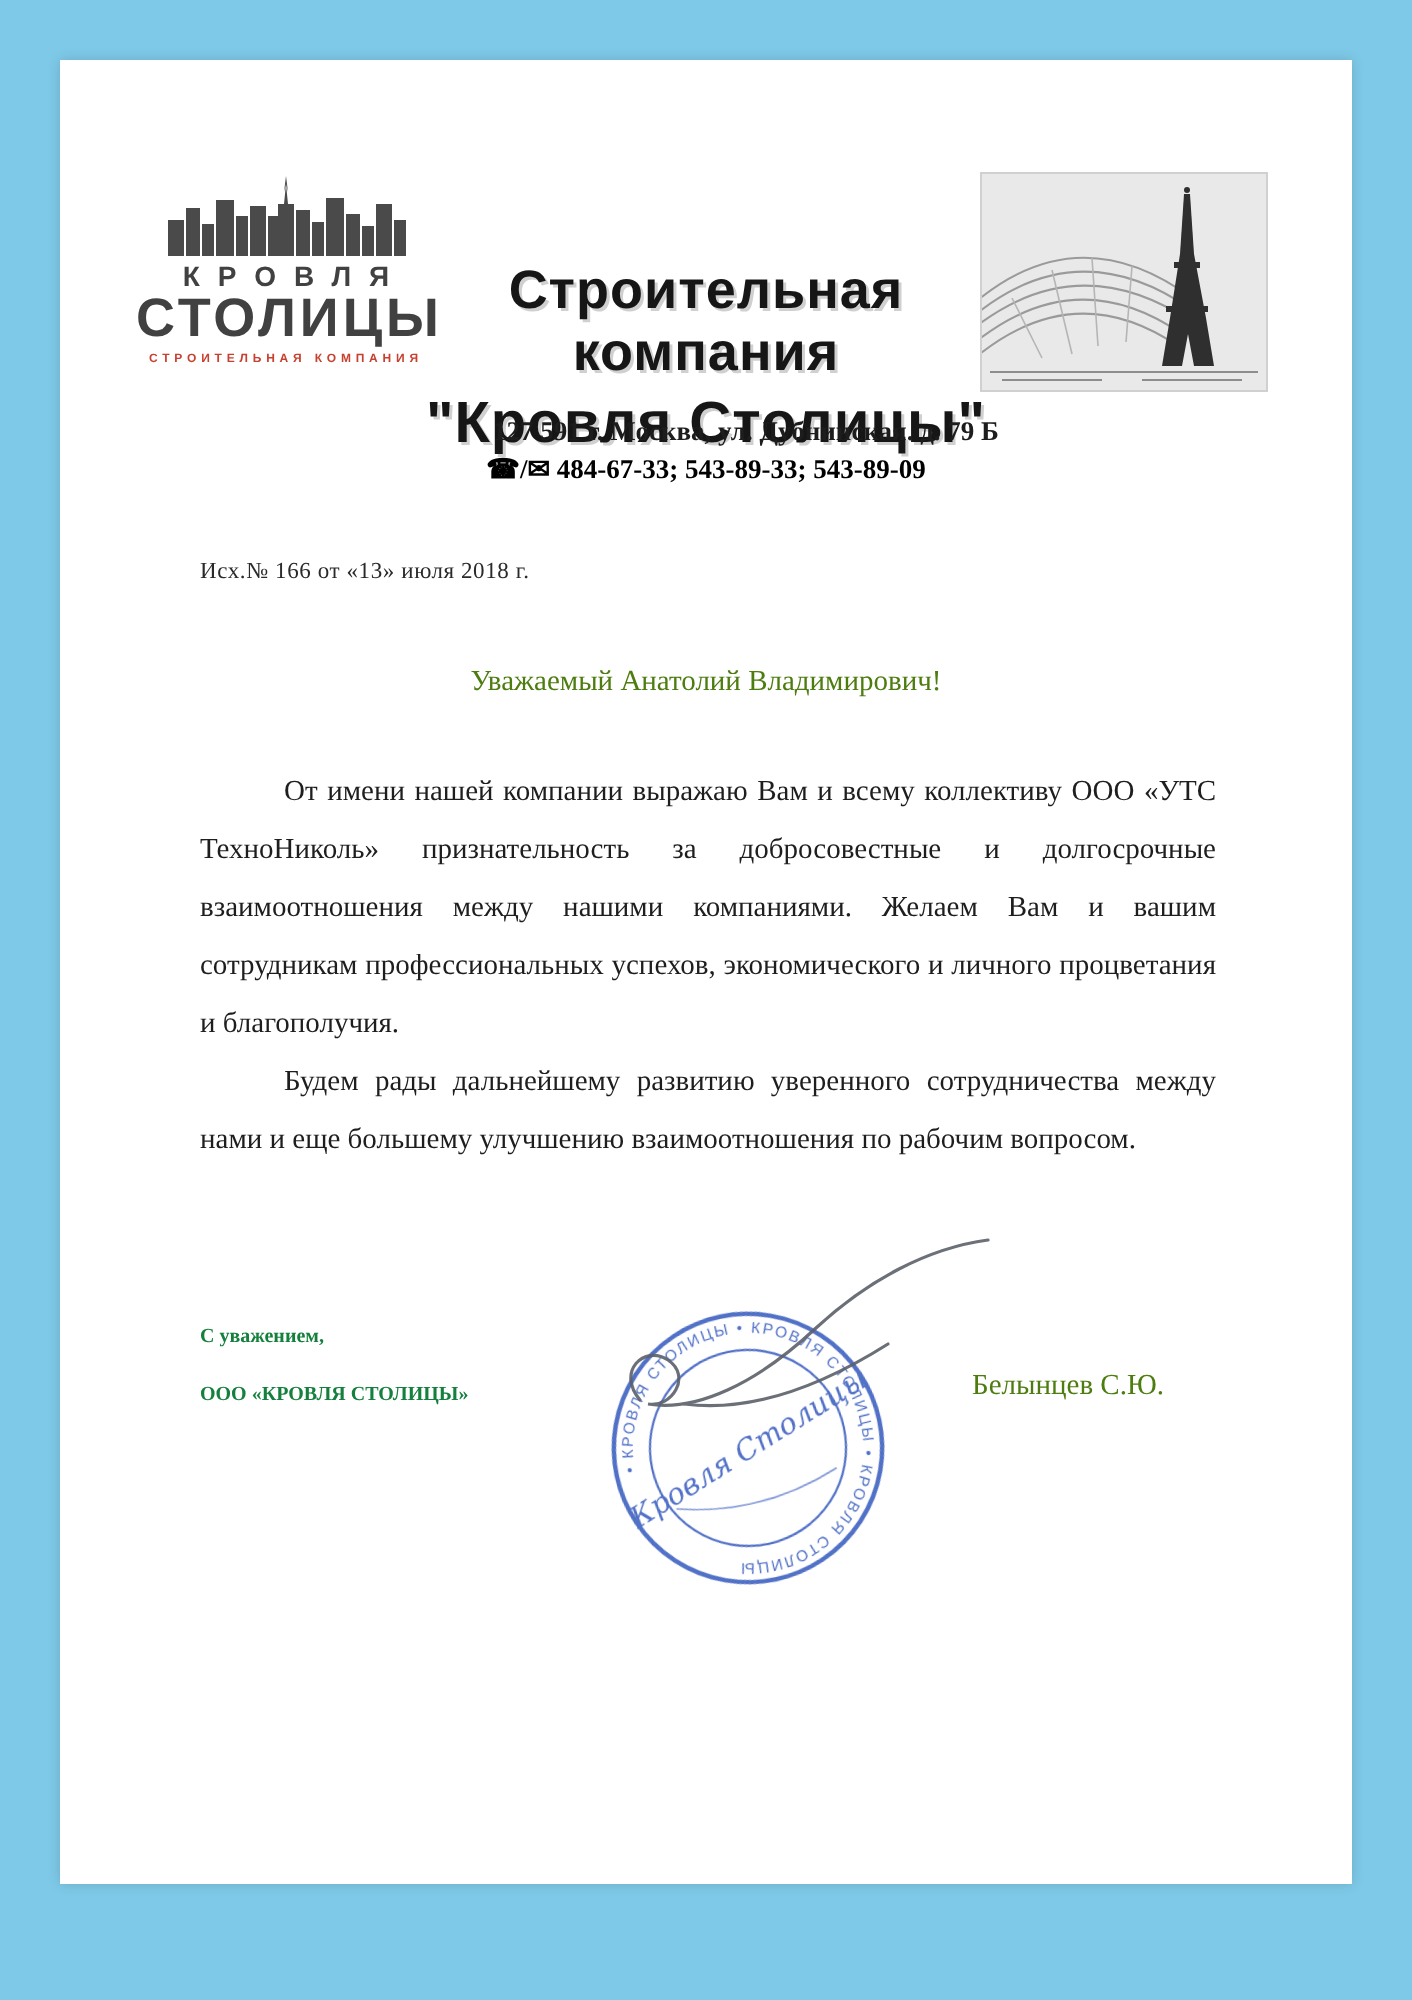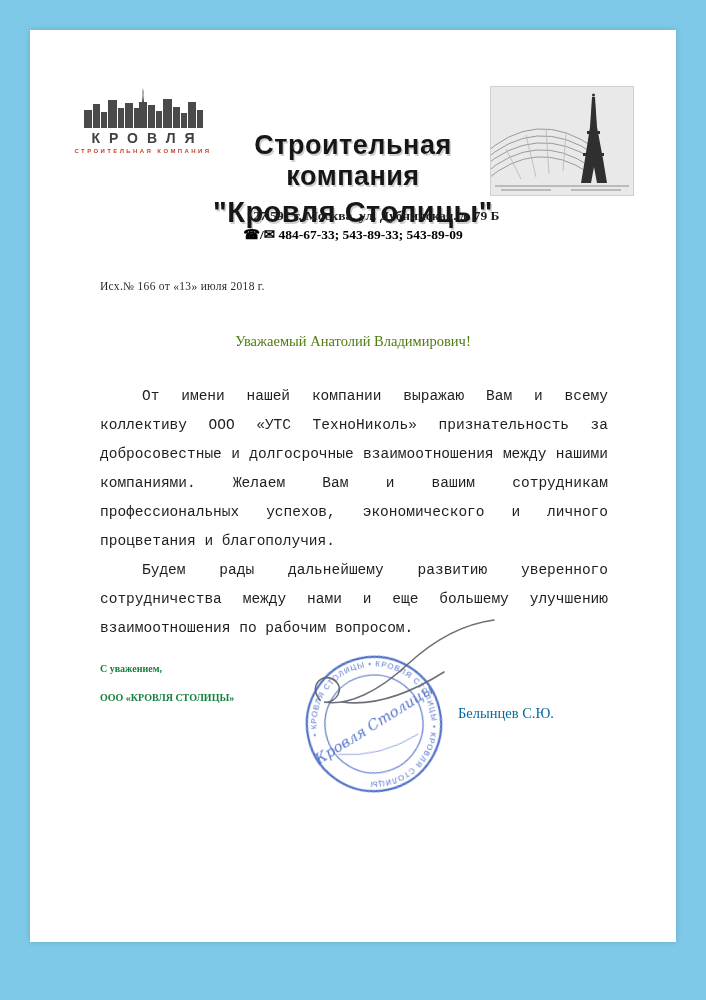--- a/index.html
+++ b/index.html
@@ -58,29 +58,29 @@
   }
   .salutation{
     position:absolute;left:0;top:303px;width:646px;text-align:center;
     font-size:14.5px;color:#4d7c0f;
   }
   .letter-body{
     position:absolute;left:70px;top:352px;width:508px;
     font-size:14.5px;line-height:29px;color:#1e1e1e;
     text-align:justify;
   }
-  .letter-body p{margin:0;text-indent:42px;font-family:Liberation Mono, monospace;}
+  .letter-body p{margin:0;text-indent:42px;}
   
   .closing-block{
     position:absolute;left:70px;top:625px;
     font-size:10px;line-height:28.5px;color:#15803d;font-weight:bold;
   }
   .signer-name{
-    position:absolute;left:428px;top:655px;
-    font-size:14.5px;color:#0369a1;margin-top:20px;
+    position:absolute;left:456px;top:655px;
+    font-size:14.5px;color:#4d7c0f;
   }
   .stamp{
     position:absolute;left:258px;top:608px;width:172px;height:172px;
     transform:rotate(-12deg);
     opacity:0.88;
     filter:blur(0.3px);
   }
   .signature-stroke{
     position:absolute;left:272px;top:580px;width:215px;height:105px;
   }
@@ -107,20 +107,21 @@
             <rect x="74" y="23" width="6" height="17"></rect>
             <rect x="81" y="11" width="9" height="29"></rect>
             <rect x="91" y="19" width="7" height="21"></rect>
             <rect x="99" y="25" width="6" height="15"></rect>
             <rect x="106" y="14" width="8" height="26"></rect>
             <rect x="115" y="22" width="6" height="18"></rect>
           </g>
         </svg>
       </span>
       <div class="logo-line1">КРОВЛЯ</div>
+      <div class="logo-line2">СТОЛИЦЫ</div>
       <div class="logo-sub">СТРОИТЕЛЬНАЯ КОМПАНИЯ</div>
     </div>
 
     <div class="title-block">
       <div class="title-line1">Строительная компания</div>
       <div class="title-line2">"Кровля Столицы"</div>
     </div>
 
     <div class="artwork">
       <svg width="142" height="108" viewBox="0 0 142 108">

